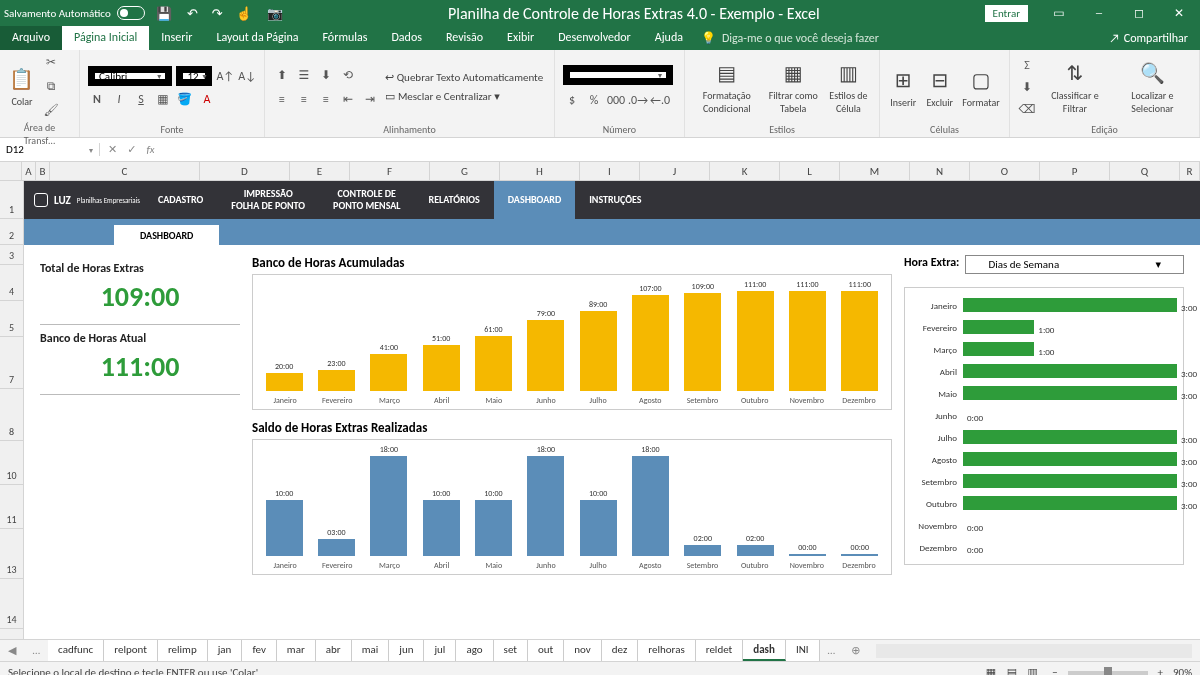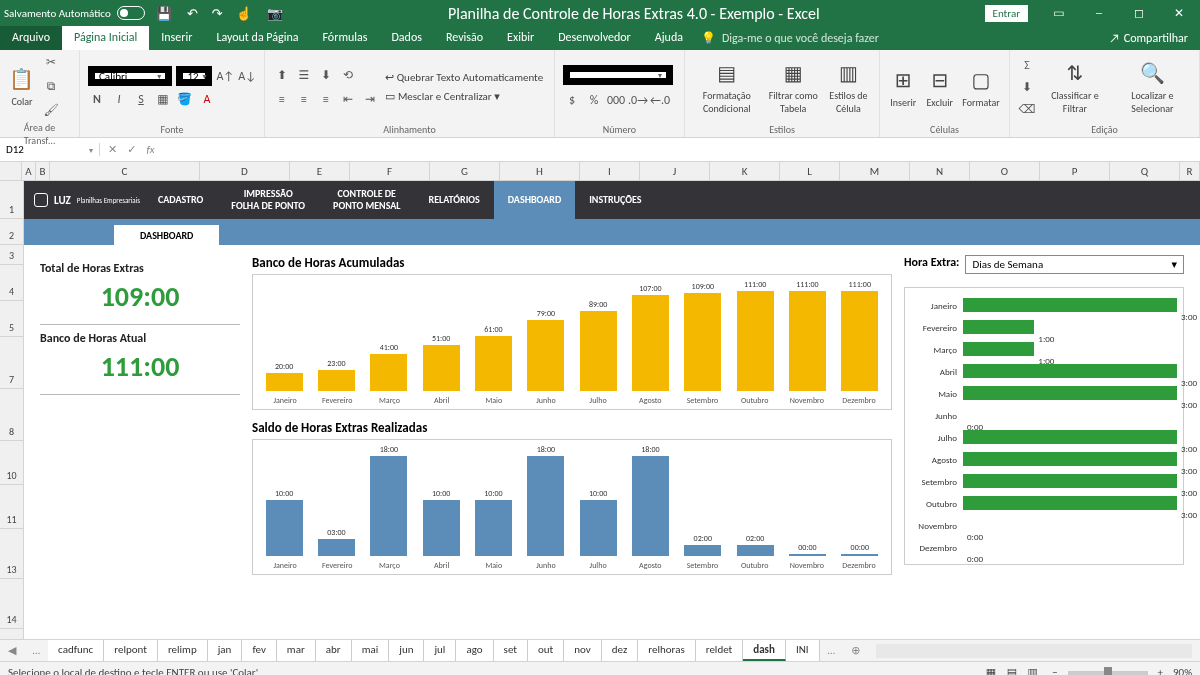--- a/index.html
+++ b/index.html
@@ -80,27 +80,27 @@
 .barcol .bval { font-size: 8px; color: #333; margin-bottom: 2px; }
 .barcol .bar { width: 74%; }
 .bar.yellow { background: #f5b800; }
 .bar.blue { background: #5b8db8; }
 .xlabels { display: flex; margin-top: 4px; }
 .xlabels .xl { flex: 1; text-align: center; font-size: 8px; color: #555; }
 
 .rightpanel { flex: 1; }
 .hesel { display: flex; gap: 6px; margin-bottom: 13px; }
 .hesel .hl { font-weight: bold; font-size: 12px; }
-.hesel .hsel { border: 1px solid #888; background: #fff; padding: 2px 6px; font-size: 11px; flex: 1; display: flex; justify-content: space-between; }
+.hesel .hsel { border: 1px solid #888; background: #fff; padding: 2px 22px; font-size: 11px; flex: 1; display: flex; justify-content: space-between; }
 .hbars { border: 1px solid #ccc; padding: 6px; }
 .hrow { display: flex; align-items: center; height: 22px; font-size: 9px; }
 .hrow .hmon { width: 52px; text-align: right; padding-right: 6px; color: #333; }
 .hrow .hbararea { flex: 1; position: relative; height: 14px; }
 .hrow .hbar { position: absolute; left: 0; top: 0; height: 14px; background: #2e9c3a; }
-.hrow .hval { position: absolute; top: 12px; font-size: 9px; line-height: 14px; color: #333; }
+.hrow .hval { position: absolute; top: 3px; font-size: 9px; line-height: 14px; color: #333; }
 
 
 .sheettabs { height: 22px; border-top: 1px solid #d4d4d4; background: #f3f3f3; display: flex; align-items: center; font-size: 11px; }
 .sheettabs .navarr { padding: 0 8px; color: #888; }
 .sheettabs .stab { padding: 3px 10px; border-right: 1px solid #ccc; background: #fff; color: #333; cursor: pointer; }
 .sheettabs .stab.active { border-bottom: 2px solid #217346; font-weight: bold; }
 .sheettabs .more { padding: 0 8px; color: #888; }
 .sheettabs .scrolltrack { flex: 1; margin: 0 8px; height: 14px; background: #e8e8e8; position: relative; }
 
 

